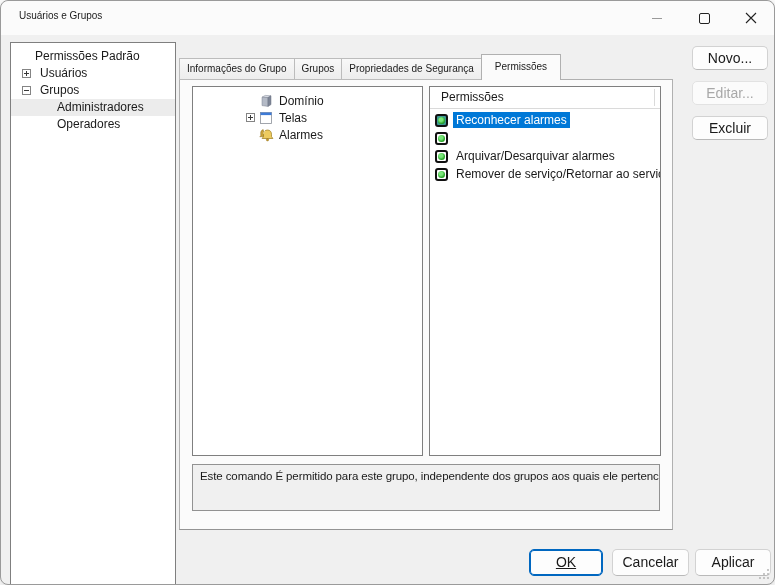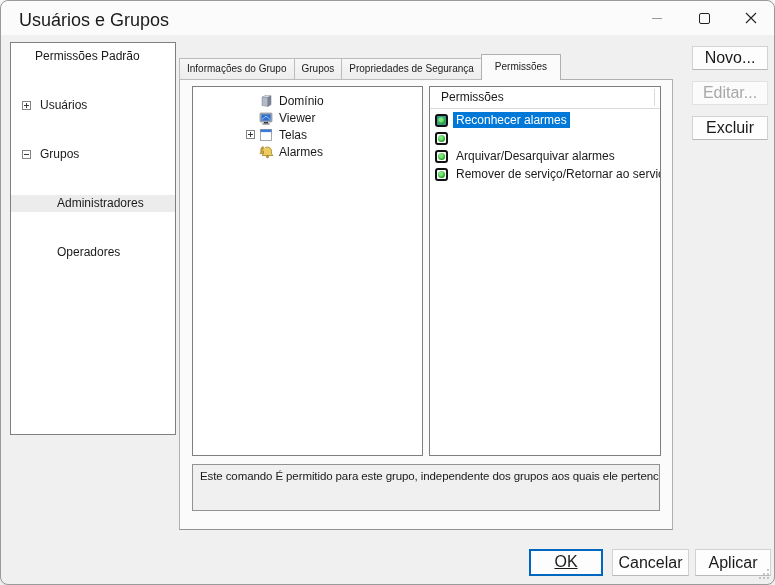--- a/index.html
+++ b/index.html
@@ -7,31 +7,31 @@
 
   .dialog {
     position:relative; width:775px; height:585px;
     background:#f0f0f0; border:1px solid #9a9a9a; border-radius:8px;
     overflow:hidden; box-shadow:0 2px 8px rgba(0,0,0,.18);
     font-family:"Liberation Sans", sans-serif; color:#1a1a1a;
   }
 
   
   .titlebar { position:absolute; left:0; top:0; right:0; height:34px; background:#fbfbfb; border-radius:8px 8px 0 0; }
-  .title-text { position:absolute; left:18px; top:9px; font-size:18px; color:#1b1b1b; white-space:nowrap; }
+  .title-text { position:absolute; left:18px; top:9px; font-size:10px; color:#1b1b1b; white-space:nowrap; }
   .win-btn { position:absolute; top:0; height:34px; width:46px; display:flex; align-items:center; justify-content:center; cursor:default; }
   .win-btn.min { right:94px; }
   .win-btn.max { right:47px; }
   .win-btn.cls { right:1px; width:44px; }
   .glyph-dash { width:10px; height:1px; background:#9a9a9a; }
   .glyph-box  { width:11px; height:11px; border:1.2px solid #222; border-radius:2px; }
 
   
-  .sidebar { position:absolute; left:9px; top:41px; width:166px; height:393px; background:#fff; border:1px solid #7f7f7f; overflow:hidden; }
-  .s-row { position:relative; height:17px; line-height:17px; font-size:12px; white-space:nowrap;margin-top:32px; }
+  .sidebar { position:absolute; left:9px; top:41px; width:166px; height:543px; background:#fff; border:1px solid #7f7f7f; overflow:hidden; }
+  .s-row { position:relative; height:17px; line-height:17px; font-size:12px; white-space:nowrap; }
   .s-row.first { margin-top:5px; }
   .s-row.selected { background:#ececec; }
   .s-lab.lv1 { padding-left:24px; } 
   .s-lab.lv0 { padding-left:29px; } 
   .s-lab.lv2 { padding-left:46px; } 
   .expander { position:absolute; left:11px; top:4px; width:9px; height:9px; border:1px solid #848484; background:#fff; }
   .expander::before { content:""; position:absolute; left:1px; right:1px; top:3px; height:1px; background:#3a3a3a; }
   .expander.plus::after { content:""; position:absolute; top:1px; bottom:1px; left:3px; width:1px; background:#3a3a3a; }
   .expander.small { left:8px; top:4px; }
 
@@ -70,23 +70,23 @@
 
   
   .desc-box {
     position:absolute; left:12px; top:384px; width:468px; height:47px;
     background:#f0f0f0; border:1px solid #929292; font-size:11.5px;
     padding:5px 7px; overflow:hidden; white-space:nowrap; letter-spacing:-0.1px;
   }
 
   
   .btn {
-    position:absolute; width:76px; height:24px; font-size:16px; color:#1a1a1a;
+    position:absolute; width:76px; height:24px; font-size:14px; color:#1a1a1a;
     background:#fdfdfd; border:1px solid #d2d2d2; border-bottom-color:#b9b9b9;
-    border-radius:0; text-align:center; line-height:22px; cursor:default;
+    border-radius:5px; text-align:center; line-height:22px; cursor:default;
     font-family:"Liberation Sans", sans-serif;
   }
   .btn.disabled { color:#a8a8a8; background:#fbfbfb; border-color:#e2e2e2; }
   .btn-new  { left:691px; top:45px; }
   .btn-edit { left:691px; top:80px; }
   .btn-del  { left:691px; top:115px; }
   .btn-ok     { left:528px; top:548px; width:74px; height:27px; border:1px solid #0067c0; box-shadow:inset 0 0 0 1px #0067c0; line-height:24px;text-decoration:underline; }
   .btn-cancel { left:611px; top:548px; width:77px; height:27px; line-height:25px; }
   .btn-apply  { left:694px; top:548px; width:76px; height:27px; line-height:25px; }
 
@@ -144,30 +144,20 @@
     <div class="group-tree">
       <div class="g-row first">
         <svg class="g-icon" viewBox="0 0 16 16">
           <polygon points="4,4.2 7.2,2.4 13,2.8 10,4.6" fill="#d8dce4" stroke="#7a8090" stroke-width="0.5"></polygon>
           <polygon points="4,4.2 10,4.6 10,13.4 4,12.6" fill="#b4bac6" stroke="#7a8090" stroke-width="0.5"></polygon>
           <polygon points="10,4.6 13,2.8 13,11.6 10,13.4" fill="#7e8596" stroke="#6a7080" stroke-width="0.5"></polygon>
         </svg>
         <span>Domínio</span>
       </div>
       <div class="g-row">
-        <svg class="g-icon" viewBox="0 0 16 16">
-          <rect x="2" y="3" width="12" height="9" rx="1" fill="#aeb4be" stroke="#6f757f" stroke-width="0.6"></rect>
-          <rect x="3.4" y="4.3" width="9.2" height="6.4" fill="#2f6fd0"></rect>
-          <path d="M4 9.5 L8 6 L12 9.5" stroke="#9fc4ef" stroke-width="1" fill="none"></path>
-          <rect x="6" y="12" width="4" height="1.4" fill="#33373d"></rect>
-          <rect x="4.4" y="13.4" width="7.2" height="1.1" fill="#565c64"></rect>
-        </svg>
-        <span>Viewer</span>
-      </div>
-      <div class="g-row">
         <span class="expander plus small"></span>
         <svg class="g-icon" viewBox="0 0 16 16">
           <rect x="2.5" y="2.5" width="11" height="11" fill="#ffffff" stroke="#8a8f98" stroke-width="0.8"></rect>
           <rect x="2.5" y="2.5" width="11" height="2.6" fill="#3e7bd6"></rect>
         </svg>
         <span>Telas</span>
       </div>
       <div class="g-row">
         <svg class="g-icon" viewBox="0 0 16 16">
           <path d="M5.2 2.6 C3.4 3 2.6 4.6 2.7 6.4 L2.8 8.4 L1.8 9.8 L6.6 9.4z" fill="#caa23a" stroke="#8a6a16" stroke-width="0.5"></path>

